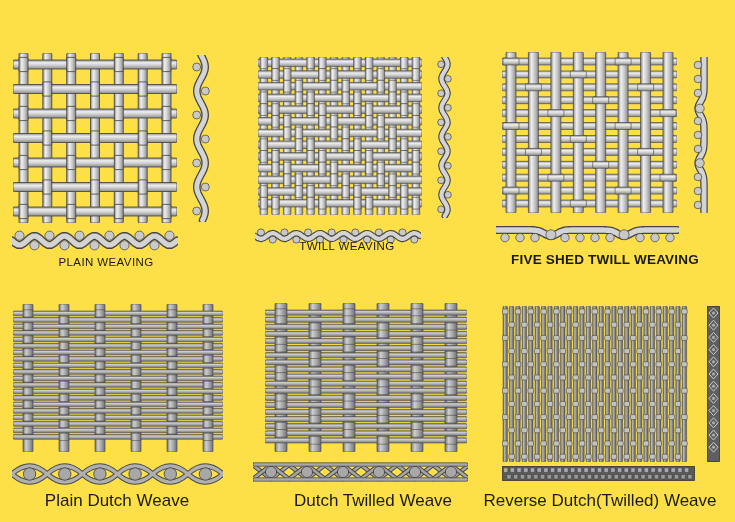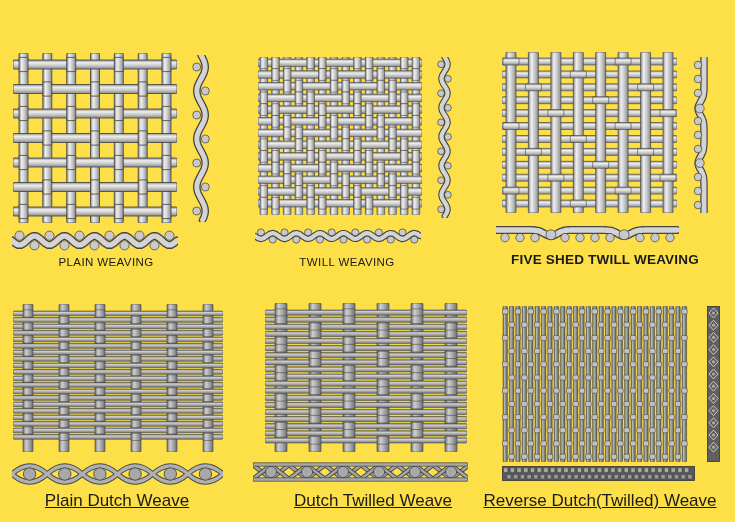--- a/index.html
+++ b/index.html
@@ -4,21 +4,21 @@
 <style>
   html,body{margin:0;padding:0;}
   body{background:#ffffff;font-family:"Liberation Sans",sans-serif;}
   .page{position:relative;width:735px;height:522px;background:#fde047;overflow:hidden;}
   figure.panel{margin:0;}
   .art{position:absolute;}
   .art svg{display:block;}
   .lbl{position:absolute;transform:translateX(-50%);white-space:nowrap;color:#1a1a1a;}
   .cap{font-size:11.5px;letter-spacing:.4px;font-weight:400;}
   .cap-bold{font-size:13.5px;letter-spacing:.2px;font-weight:700;}
-  .cap-lg{font-size:17px;font-weight:400;text-decoration:underline;}
+  .cap-lg{font-size:17px;font-weight:400;}
 </style>
 </head>
 <body>
 
 <div class="page">
 
   <figure class="panel">
     <div class="art" style="left:13px;top:53px;width:164px;height:170px">
         <svg width="164" height="170" viewBox="0 0 164 170" xmlns="http://www.w3.org/2000/svg">
           <defs>
@@ -277,21 +277,21 @@
           <circle cx="100.3" cy="5.5" r="3.6" fill="#c9c9c9" stroke="#3f3f3f" stroke-width="0.7"></circle>
           <circle cx="112.1" cy="12.5" r="3.6" fill="#c9c9c9" stroke="#3f3f3f" stroke-width="0.7"></circle>
           <circle cx="123.9" cy="5.5" r="3.6" fill="#c9c9c9" stroke="#3f3f3f" stroke-width="0.7"></circle>
           <circle cx="135.7" cy="12.5" r="3.6" fill="#c9c9c9" stroke="#3f3f3f" stroke-width="0.7"></circle>
           <circle cx="147.5" cy="5.5" r="3.6" fill="#c9c9c9" stroke="#3f3f3f" stroke-width="0.7"></circle>
           <circle cx="159.3" cy="12.5" r="3.6" fill="#c9c9c9" stroke="#3f3f3f" stroke-width="0.7"></circle>
           <polyline points="0.0,9.0 3.0,11.1 6.0,12.0 9.0,11.0 12.0,8.8 15.0,6.7 18.0,6.0 21.0,7.1 24.0,9.3 27.0,11.4 30.0,12.0 33.0,10.8 36.0,8.5 39.0,6.5 42.0,6.1 45.0,7.3 48.0,9.6 51.0,11.5 54.0,11.9 57.0,10.5 60.0,8.2 63.0,6.4 66.0,6.1 69.0,7.6 72.0,9.9 75.0,11.7 78.0,11.8 81.0,10.2 84.0,7.9 87.0,6.2 90.0,6.2 93.0,7.9 96.0,10.2 99.0,11.8 102.0,11.7 105.0,9.9 108.0,7.6 111.0,6.1 114.0,6.4 117.0,8.2 120.0,10.5 123.0,11.9 126.0,11.5 129.0,9.6 132.0,7.3 135.0,6.1 138.0,6.5 141.0,8.5 144.0,10.8 147.0,12.0 150.0,11.4 153.0,9.3 156.0,7.1 159.0,6.0 162.0,6.7 165.0,8.8" fill="none" stroke="#454545" stroke-width="6.4" stroke-linejoin="round" stroke-linecap="round"></polyline>
           <polyline points="0.0,9.0 3.0,11.1 6.0,12.0 9.0,11.0 12.0,8.8 15.0,6.7 18.0,6.0 21.0,7.1 24.0,9.3 27.0,11.4 30.0,12.0 33.0,10.8 36.0,8.5 39.0,6.5 42.0,6.1 45.0,7.3 48.0,9.6 51.0,11.5 54.0,11.9 57.0,10.5 60.0,8.2 63.0,6.4 66.0,6.1 69.0,7.6 72.0,9.9 75.0,11.7 78.0,11.8 81.0,10.2 84.0,7.9 87.0,6.2 90.0,6.2 93.0,7.9 96.0,10.2 99.0,11.8 102.0,11.7 105.0,9.9 108.0,7.6 111.0,6.1 114.0,6.4 117.0,8.2 120.0,10.5 123.0,11.9 126.0,11.5 129.0,9.6 132.0,7.3 135.0,6.1 138.0,6.5 141.0,8.5 144.0,10.8 147.0,12.0 150.0,11.4 153.0,9.3 156.0,7.1 159.0,6.0 162.0,6.7 165.0,8.8" fill="none" stroke="#d4d4d4" stroke-width="4.2" stroke-linejoin="round" stroke-linecap="round"></polyline>
         </svg>
       </div>
-    <figcaption class="lbl cap" style="left:347px;top:256px">TWILL WEAVING</figcaption>
+    <figcaption class="lbl cap" style="left:347px;top:240px">TWILL WEAVING</figcaption>
   </figure>
 
   <figure class="panel">
     <div class="art" style="left:502px;top:52px;width:175px;height:161px">
         <svg width="175" height="161" viewBox="0 0 175 161" xmlns="http://www.w3.org/2000/svg">
           <defs>
             <linearGradient id="gv6" x1="0" y1="0" x2="1" y2="0">
               <stop offset="0" stop-color="#8a8a8a"></stop>
               <stop offset="0.3" stop-color="#efefef"></stop>
               <stop offset="0.62" stop-color="#c9c9c9"></stop>

